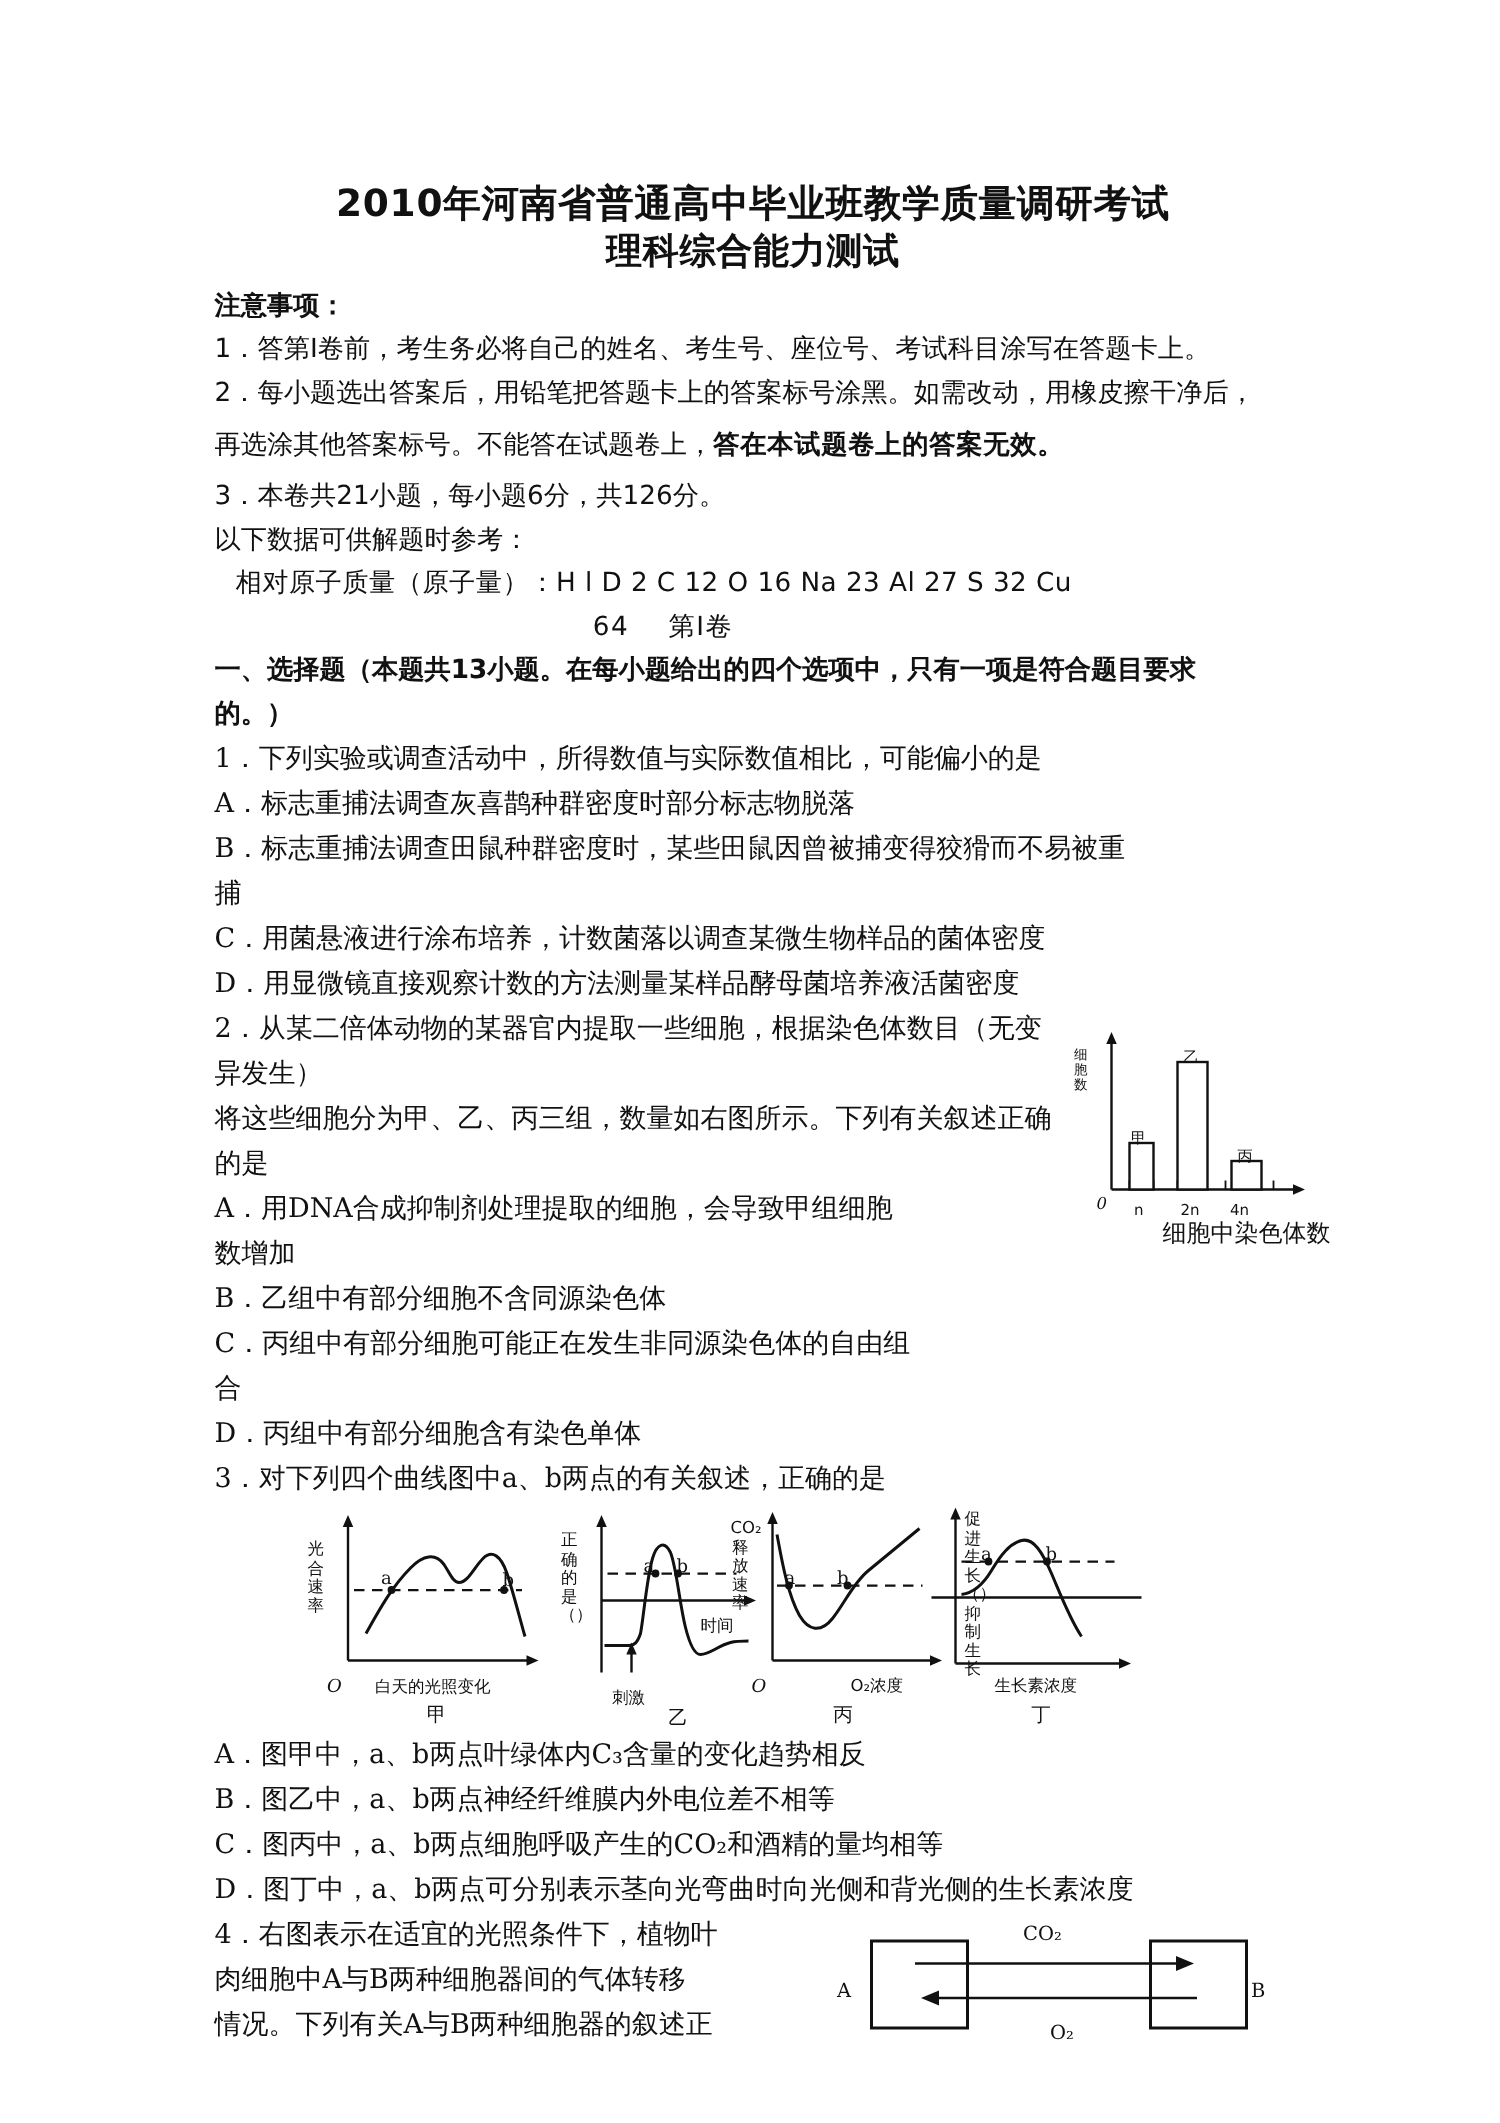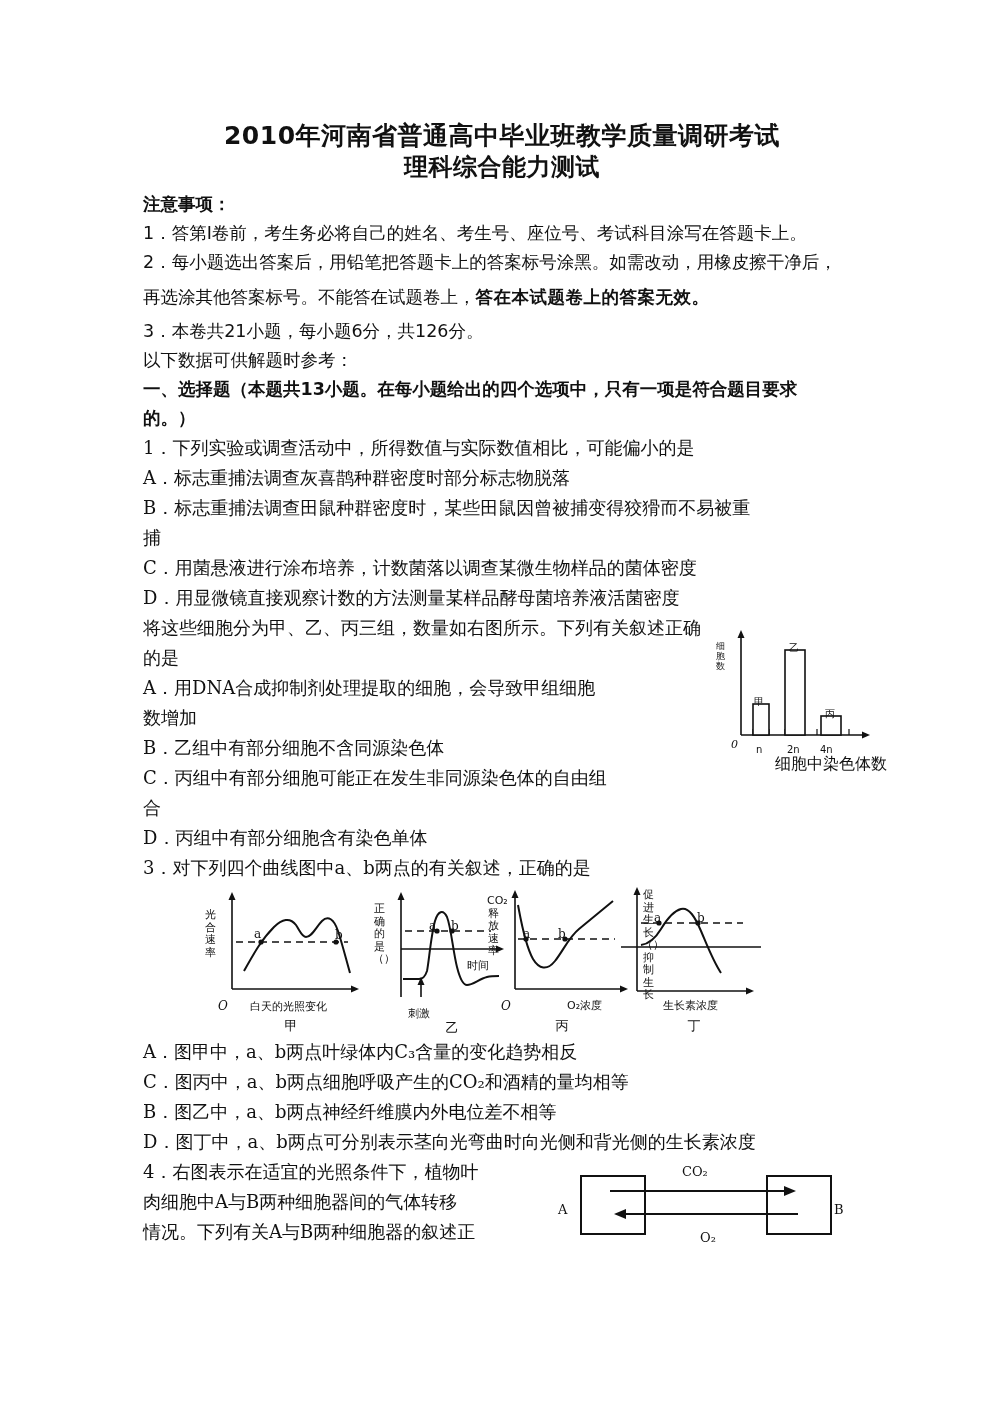--- a/index.html
+++ b/index.html
@@ -183,38 +183,41 @@
     <div class="notice">
       <div class="notice-head notice-line">注意事项：</div>
       <div class="notice-line">1．答第I卷前，考生务必将自己的姓名、考生号、座位号、考试科目涂写在答题卡上。</div>
       <div class="notice-line">2．每小题选出答案后，用铅笔把答题卡上的答案标号涂黑。如需改动，用橡皮擦干净后，</div>
       <div class="notice-line spaced"><span>再选涂其他答案标号。不能答在试题卷上，</span><span class="bold-emph">答在本试题卷上的答案无效。</span></div>
       <div class="notice-line">3．本卷共21小题，每小题6分，共126分。</div>
     </div>
 
     <div class="data-ref">
       <div class="notice-line">以下数据可供解题时参考：</div>
+      <div class="masses">相对原子质量（原子量）：H l  D 2  C 12 O 16  Na 23  Al 27  S 32  Cu</div>
+      <div class="juan-line"><span>64</span>&nbsp;&nbsp;&nbsp;&nbsp;<span>第I卷</span></div>
     </div>
 
     <div class="sec-head">
       <div>一、选择题（本题共13小题。在每小题给出的四个选项中，只有一项是符合题目要求</div>
       <div>的。）</div>
     </div>
 
     <div class="qsec">
       <div class="qline"><span>1．</span><span>下列实验或调查活动中，所得数值与实际数值相比，可能偏小的是</span></div>
       <div class="opt">A．标志重捕法调查灰喜鹊种群密度时部分标志物脱落</div>
       <div class="opt">B．标志重捕法调查田鼠种群密度时，某些田鼠因曾被捕变得狡猾而不易被重</div>
       <div class="opt">捕</div>
       <div class="opt">C．用菌悬液进行涂布培养，计数菌落以调查某微生物样品的菌体密度</div>
       <div class="opt">D．用显微镜直接观察计数的方法测量某样品酵母菌培养液活菌密度</div>
     </div>
 
     <div class="qsec q2-wrap">
       <div class="q2-text">
+        <div class="qline"><span>2．</span><span>从某二倍体动物的某器官内提取一些细胞，根据染色体数目（无变异发生）</span></div>
         <div class="qline">将这些细胞分为甲、乙、丙三组，数量如右图所示。下列有关叙述正确的是</div>
         <div class="opt">A．用DNA合成抑制剂处理提取的细胞，会导致甲组细胞</div>
         <div class="opt">数增加</div>
         <div class="opt">B．乙组中有部分细胞不含同源染色体</div>
         <div class="opt">C．丙组中有部分细胞可能正在发生非同源染色体的自由组</div>
         <div class="opt">合</div>
         <div class="opt">D．丙组中有部分细胞含有染色单体</div>
       </div>
 
       <div class="fig-bar">
@@ -328,22 +331,22 @@
             <circle cx="97" cy="36" r="2.6" fill="#111"></circle>
           </svg>
           <div class="pt-label" style="left:53px; top:16px;">a</div>
           <div class="pt-label" style="left:96px; top:16px;">b</div>
           <div class="axis-name" style="left:62px; top:104px; white-space:nowrap;">生长素浓度</div>
           <div class="fig-caption" style="left:78px; top:124px;">丁</div>
         </div>
       </div>
 
       <div class="opt">A．图甲中，a、b两点叶绿体内C₃含量的变化趋势相反</div>
+      <div class="opt">B．图乙中，a、b两点神经纤维膜内外电位差不相等</div>
       <div class="opt">C．图丙中，a、b两点细胞呼吸产生的CO₂和酒精的量均相等</div>
-      <div class="opt">B．图乙中，a、b两点神经纤维膜内外电位差不相等</div>
       <div class="opt">D．图丁中，a、b两点可分别表示茎向光弯曲时向光侧和背光侧的生长素浓度</div>
     </div>
 
     <div class="qsec q4-wrap">
       <div class="q4-text">
         <div class="qline"><span>4．</span><span>右图表示在适宜的光照条件下，植物叶</span></div>
         <div class="qline">肉细胞中A与B两种细胞器间的气体转移</div>
         <div class="qline">情况。下列有关A与B两种细胞器的叙述正</div>
       </div>
 

